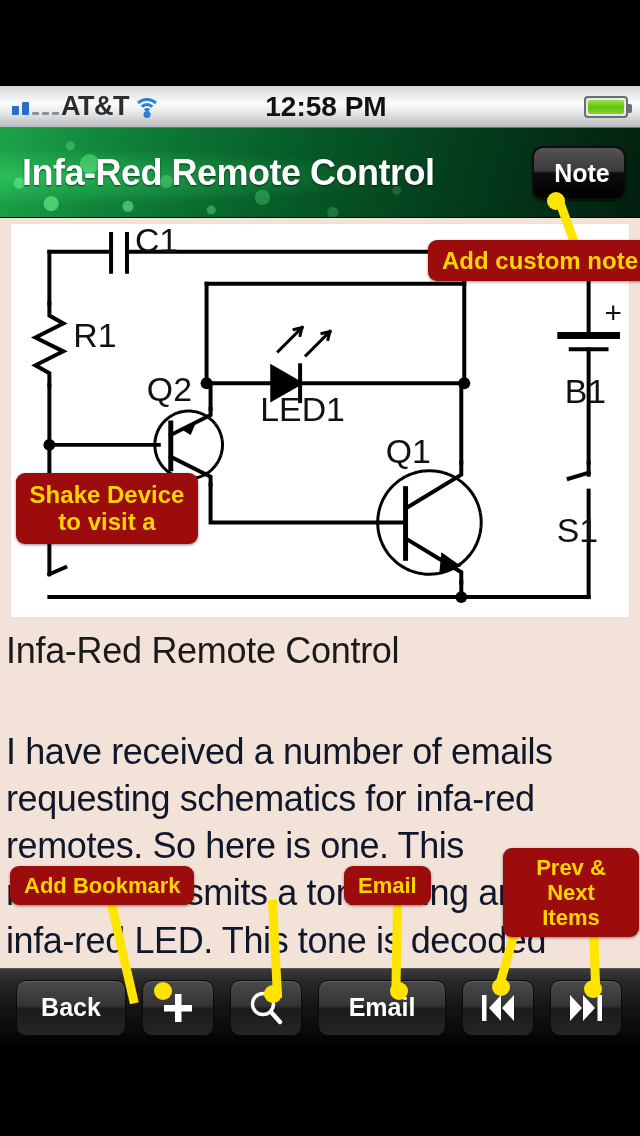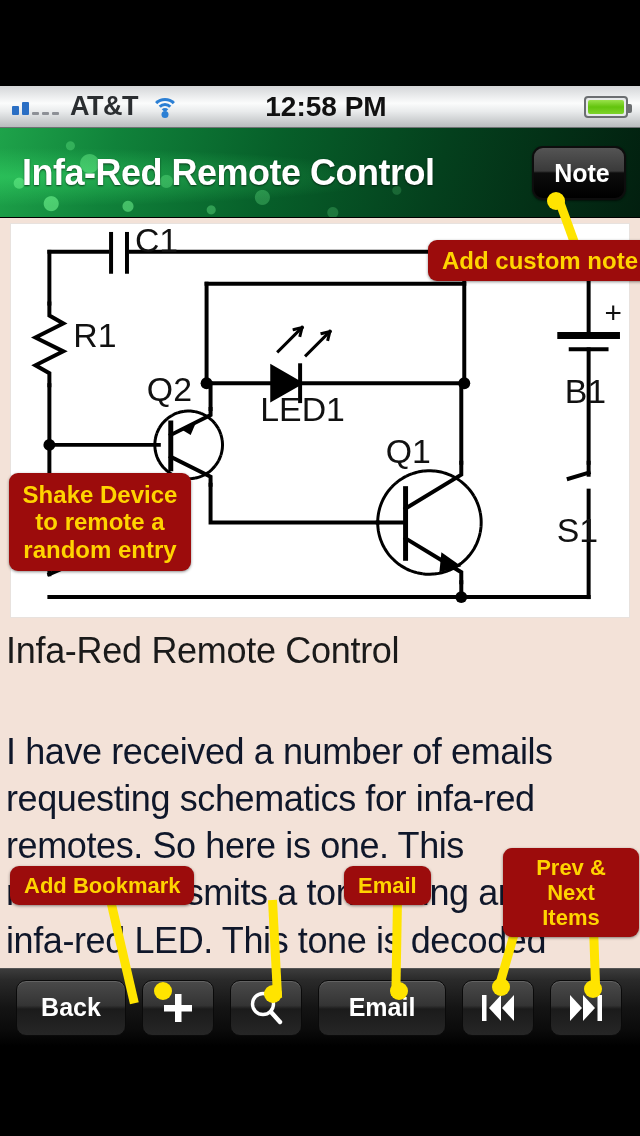--- a/index.html
+++ b/index.html
@@ -14,21 +14,21 @@
   .letterbox-top { position:absolute; left:0; top:0; width:640px; height:86px; background:#000; }
   .letterbox-bottom { position:absolute; left:0; top:1046px; width:640px; height:90px; background:#000; }
 
   
   .statusbar {
     position:absolute; left:0; top:86px; width:640px; height:42px;
     background:linear-gradient(to bottom,#d4d6d8 0%,#fbfcfc 42%,#e9ebec 62%,#b9bcbe 100%);
     border-bottom:1px solid #6e7173;
     display:flex; align-items:center;
   }
-  .sb-left { display:flex; align-items:center; padding-left:12px; gap:9px; }
+  .sb-left { display:flex; align-items:center; padding-left:12px; }
   .bars { display:flex; align-items:flex-end; gap:3px; height:17px; }
   .bar { width:7px; background:#2b6fc4; border-radius:1px; }
   .bar.b1 { height:9px; }
   .bar.b2 { height:13px; }
   .bar.dash { background:#8d9096; height:3px; }
   .carrier {
     font-size:27px; font-weight:bold; color:#2b2e31; letter-spacing:-0.5px;
     line-height:1; margin-left:2px;
   }
   .wifi { width:30px; height:22px; position:relative; margin-left:3px; }
@@ -128,21 +128,21 @@
   
   .tip {
     position:absolute; background:#9c0c0c; color:#ffd400;
     font-size:22px; font-weight:bold; border-radius:9px;
     padding:7px 14px; text-align:center; line-height:1.14;
     white-space:nowrap; z-index:30;
     box-shadow:0 1px 3px rgba(0,0,0,0.45);
   }
   .tip.multiline { white-space:normal; }
   .tip-note     { left:428px; top:240px; font-size:24px; }
-  .tip-shake    { left:9px;  top:473px; width:182px; font-size:24px; padding:8px 10px; }
+  .tip-shake    { left:16px;  top:473px; width:182px; font-size:24px; padding:8px 10px; }
   .tip-bookmark { left:10px;  top:866px;text-align:right; }
   .tip-search   { left:208px; top:866px; }
   .tip-email    { left:344px; top:866px; }
   .tip-prevnext { left:488px; top:848px; width:136px; white-space:normal;margin-left:15px; }
 
   
   .ptr { position:absolute; background:#ffe400; z-index:25; transform-origin:top center; }
   .dot { position:absolute; width:18px; height:18px; border-radius:50%; background:#ffe400; z-index:26; }
 </style>
 </head>
@@ -350,22 +350,21 @@
   <div class="ptr" style="left:520px; top:898px; width:9px; height:92px; transform:rotate(16deg);"></div>
   <div class="dot" style="left:492px; top:978px;"></div>
 
   <div class="ptr" style="left:588px; top:898px; width:9px; height:92px; transform:rotate(-2deg);"></div>
   <div class="dot" style="left:584px; top:980px;"></div>
 
   <div class="tip tip-note">Add custom note</div>
 
   <div class="tip tip-shake multiline">
     <div>Shake Device</div>
-    <div>to remote a</div>
-    <div>random entry</div>
+    <div>to visit a</div>
   </div>
 
   <div class="tip tip-bookmark">Add Bookmark</div>
 
 
   <div class="tip tip-email">Email</div>
 
   <div class="tip tip-prevnext">
     <div>Prev &amp; Next</div>
     <div>Items</div>

